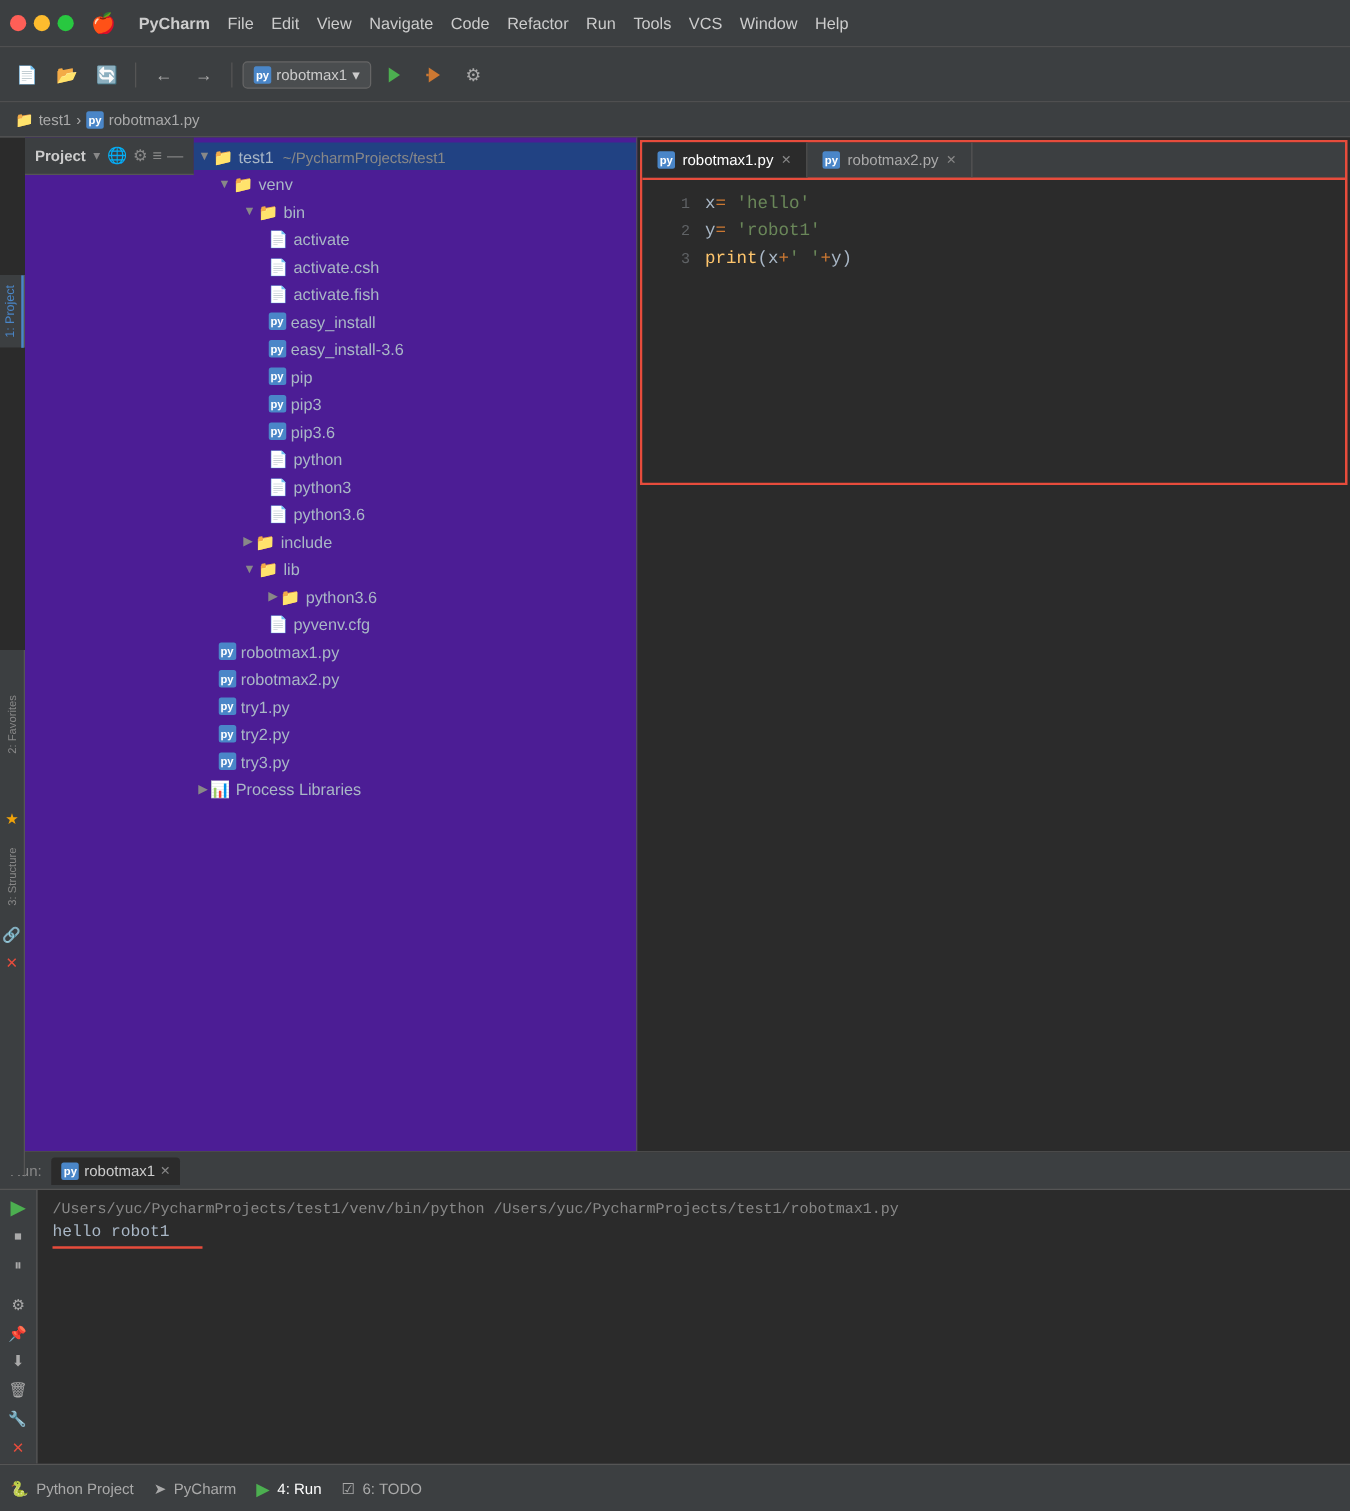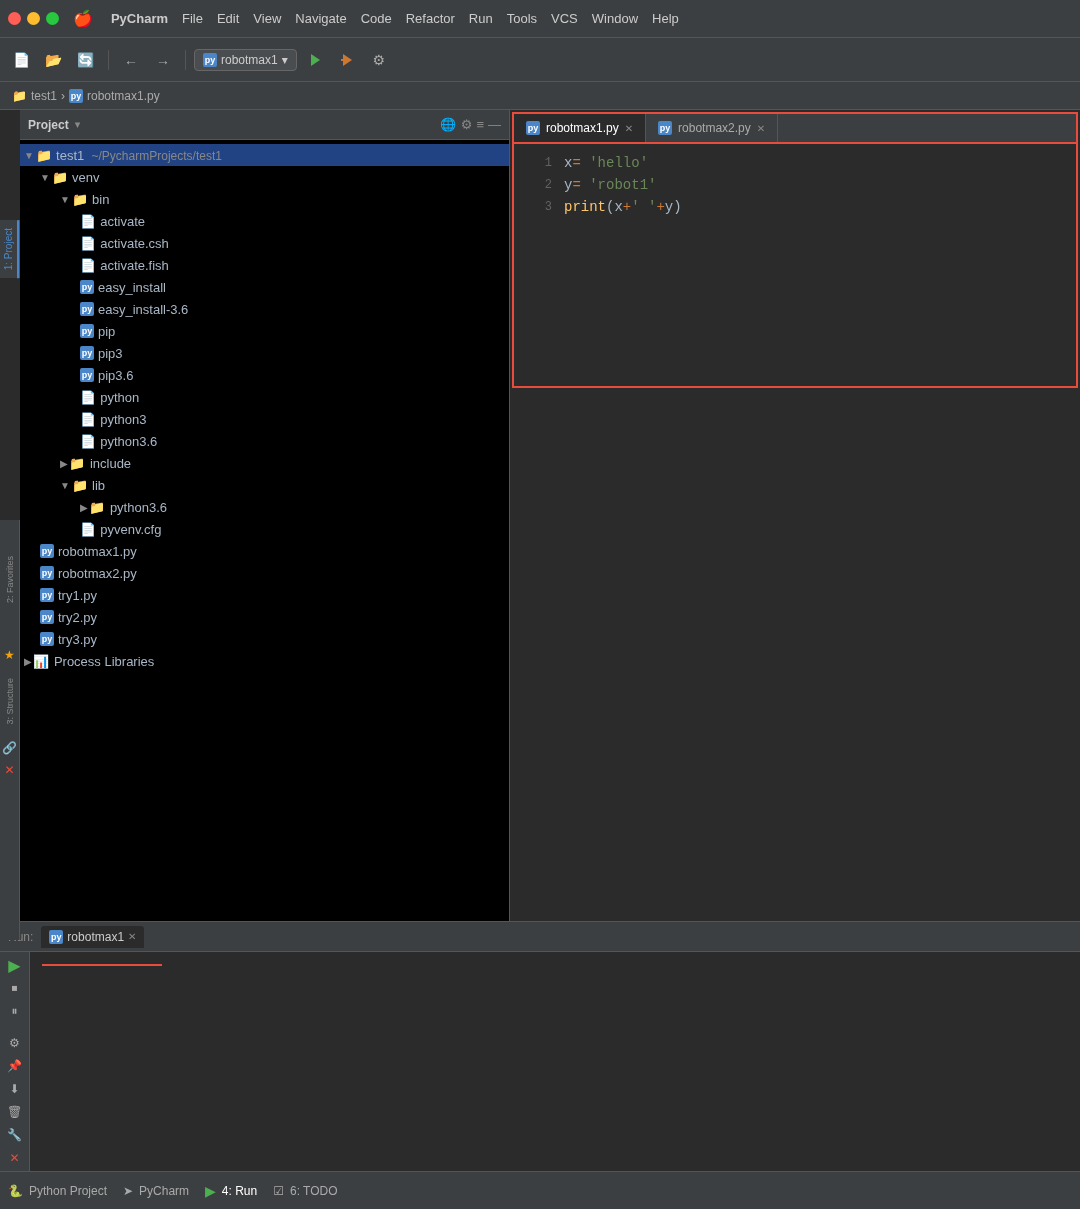--- a/index.html
+++ b/index.html
@@ -121,23 +121,23 @@
       padding: 0 12px;
       gap: 4px;
       border-bottom: 1px solid #555;
       font-size: 12px;
       color: #aaa;
     }
 
     
     .project-panel {
       width: 490px;
-      background: #000000;
-      display: flex;
-      flex-direction: column;
+      background: #4c1d95;
+      display: flex;
+      flex-direction: row;
       border-right: 1px solid #555;
     }
 
     .project-header {
       height: 30px;
       background: #3c3f41;
       display: flex;
       align-items: center;
       padding: 0 8px;
       gap: 6px;
@@ -627,20 +627,22 @@
       <button class="run-toolbar-btn">⏸</button>
       <div style="width:1px; height:1px; background:transparent; margin:2px 0;"></div>
       <button class="run-toolbar-btn">⚙</button>
       <button class="run-toolbar-btn">📌</button>
       <button class="run-toolbar-btn">⬇</button>
       <button class="run-toolbar-btn">🗑</button>
       <button class="run-toolbar-btn">🔧</button>
       <button class="run-toolbar-btn" style="color:#e74c3c;">✕</button>
     </div>
     <div class="run-output">
+      <div class="cmd-line">/Users/yuc/PycharmProjects/test1/venv/bin/python /Users/yuc/PycharmProjects/test1/robotmax1.py</div>
+      <div class="output-line">hello robot1</div>
       <div class="separator"></div>
     </div>
   </div>
 </div>
 
 <div class="status-bar">
   <div class="status-item">
     <span style="color:#4a86c8;">🐍</span>
     <span>Python Project</span>
   </div>

